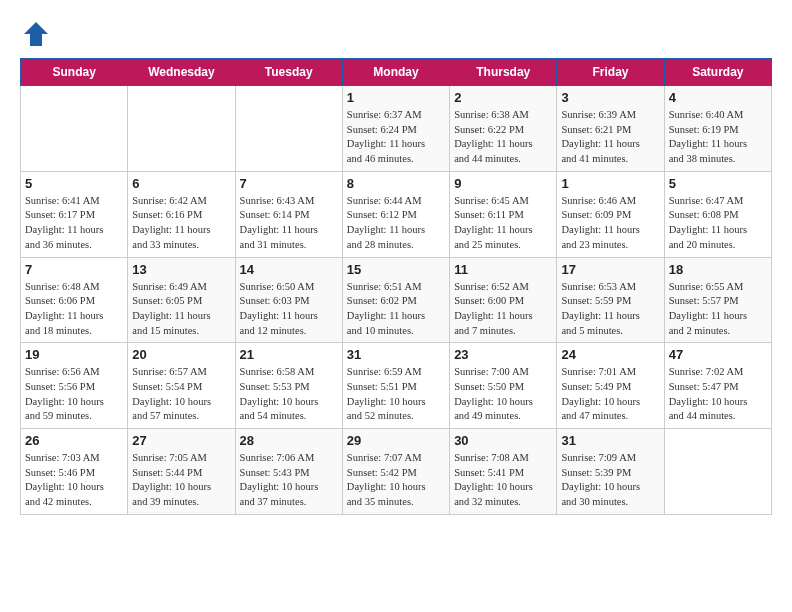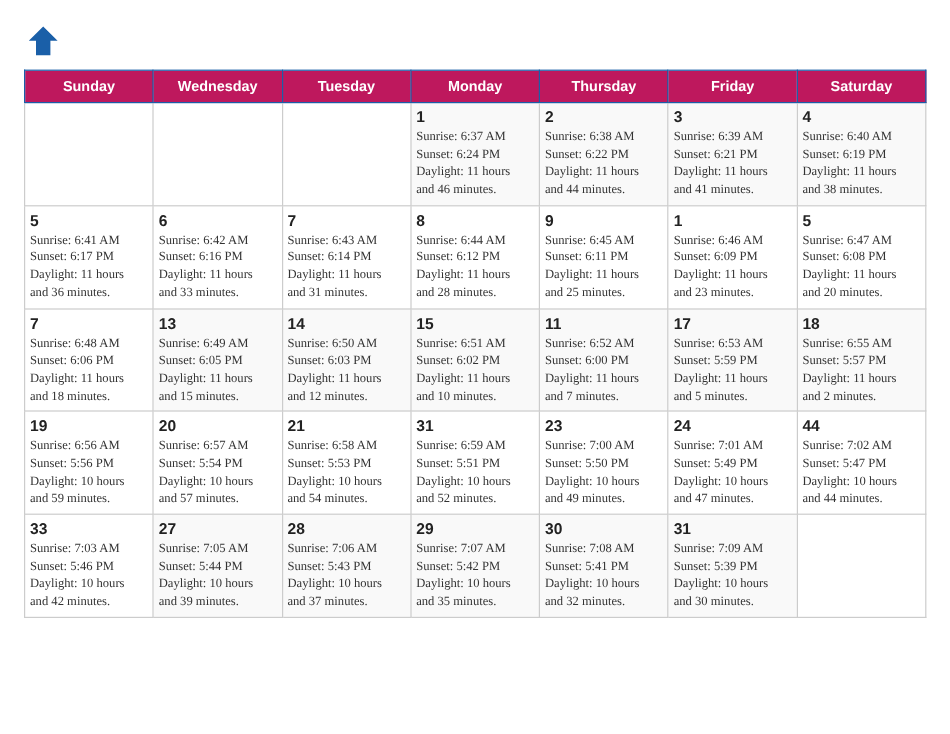--- a/index.html
+++ b/index.html
@@ -214,27 +214,27 @@
         </td>
         <td>
           <div class="day-number">23</div>
           <div class="day-info">Sunrise: 7:00 AM<br>Sunset: 5:50 PM<br>Daylight: 10 hours<br>and 49 minutes.</div>
         </td>
         <td>
           <div class="day-number">24</div>
           <div class="day-info">Sunrise: 7:01 AM<br>Sunset: 5:49 PM<br>Daylight: 10 hours<br>and 47 minutes.</div>
         </td>
         <td>
-          <div class="day-number">44</div>
+          <div class="day-number">47</div>
           <div class="day-info">Sunrise: 7:02 AM<br>Sunset: 5:47 PM<br>Daylight: 10 hours<br>and 44 minutes.</div>
         </td>
       </tr>
       <tr>
         <td>
-          <div class="day-number">33</div>
+          <div class="day-number">26</div>
           <div class="day-info">Sunrise: 7:03 AM<br>Sunset: 5:46 PM<br>Daylight: 10 hours<br>and 42 minutes.</div>
         </td>
         <td>
           <div class="day-number">27</div>
           <div class="day-info">Sunrise: 7:05 AM<br>Sunset: 5:44 PM<br>Daylight: 10 hours<br>and 39 minutes.</div>
         </td>
         <td>
           <div class="day-number">28</div>
           <div class="day-info">Sunrise: 7:06 AM<br>Sunset: 5:43 PM<br>Daylight: 10 hours<br>and 37 minutes.</div>
         </td>

